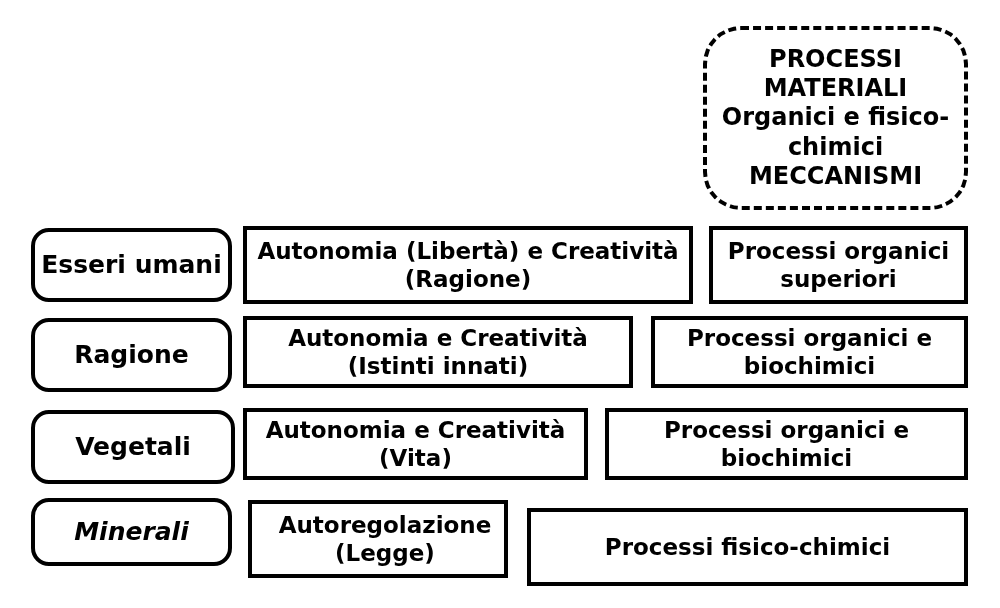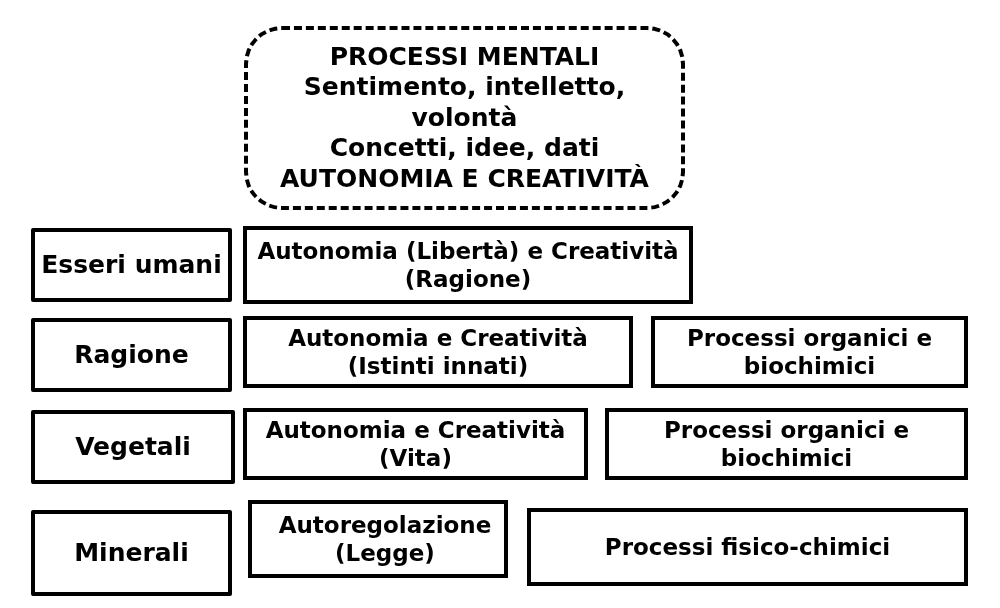--- a/index.html
+++ b/index.html
@@ -28,65 +28,68 @@
     background: #ffffff;
   }
   
   .dashed {
     border: 4px dashed #000000;
     border-radius: 38px;
   }
   
   .pill {
     border: 4px solid #000000;
-    border-radius: 2px;
+    border-radius: 18px;
   }
   
   .rect {
     border: 4px solid #000000;
     border-radius: 0;
   }
   .t25 { font-size: 25px; }
   .t24 { font-size: 24px; }
   .t23 { font-size: 23px; }
   .inner { padding: 0 6px; }
 </style>
 </head>
 <body>
 
 <div id="canvas">
 
-  <div class="box dashed t25 inner" style="left:244px; top:26px; width:441px; height:184px; white-space:pre-line;">PROCESSI MENTALI
-Sentimento, intelletto, volontà
-Concetti, idee, dati
-AUTONOMIA E CREATIVITÀ</div>
 
+  <div class="box dashed t24 inner" style="left:703px; top:26px; width:265px; height:184px; white-space:pre-line;">PROCESSI
+MATERIALI
+Organici e fisico-
+chimici
+MECCANISMI</div>
 
   <div class="box pill t25" style="left:31px; top:228px; width:201px; height:74px;">Esseri umani</div>
 
   <div class="box rect t23 inner" style="left:243px; top:226px; width:450px; height:78px; white-space:pre-line;">Autonomia (Libertà) e Creatività
 (Ragione)</div>
 
+  <div class="box rect t23 inner" style="left:709px; top:226px; width:259px; height:78px; white-space:pre-line;">Processi organici
+superiori</div>
 
   <div class="box pill t25" style="left:31px; top:318px; width:201px; height:74px;">Ragione</div>
 
   <div class="box rect t23 inner" style="left:243px; top:316px; width:390px; height:72px; white-space:pre-line;">Autonomia e Creatività
 (Istinti innati)</div>
 
   <div class="box rect t23 inner" style="left:651px; top:316px; width:317px; height:72px; white-space:pre-line;">Processi organici e
 biochimici</div>
 
   <div class="box pill t25" style="left:31px; top:410px; width:204px; height:74px;">Vegetali</div>
 
   <div class="box rect t23 inner" style="left:243px; top:408px; width:345px; height:72px; white-space:pre-line;">Autonomia e Creatività
 (Vita)</div>
 
   <div class="box rect t23 inner" style="left:605px; top:408px; width:363px; height:72px; white-space:pre-line;">Processi organici e
 biochimici</div>
 
-  <div class="box pill t25" style="left:31px; top:510px; width:201px; height:86px;">Minerali</div>
+  <div class="box pill t25" style="left:31px; top:498px; width:201px; height:68px;font-style:italic;">Minerali</div>
 
   <div class="box rect t23 inner" style="left:248px; top:500px; width:260px; height:78px; white-space:pre-line;padding-left:20px;">Autoregolazione
 (Legge)</div>
 
   <div class="box rect t23 inner" style="left:527px; top:500px; width:441px; height:78px; white-space:pre-line;margin-top:8px;">Processi fisico-chimici</div>
 
 </div>
 
 </body></html>

